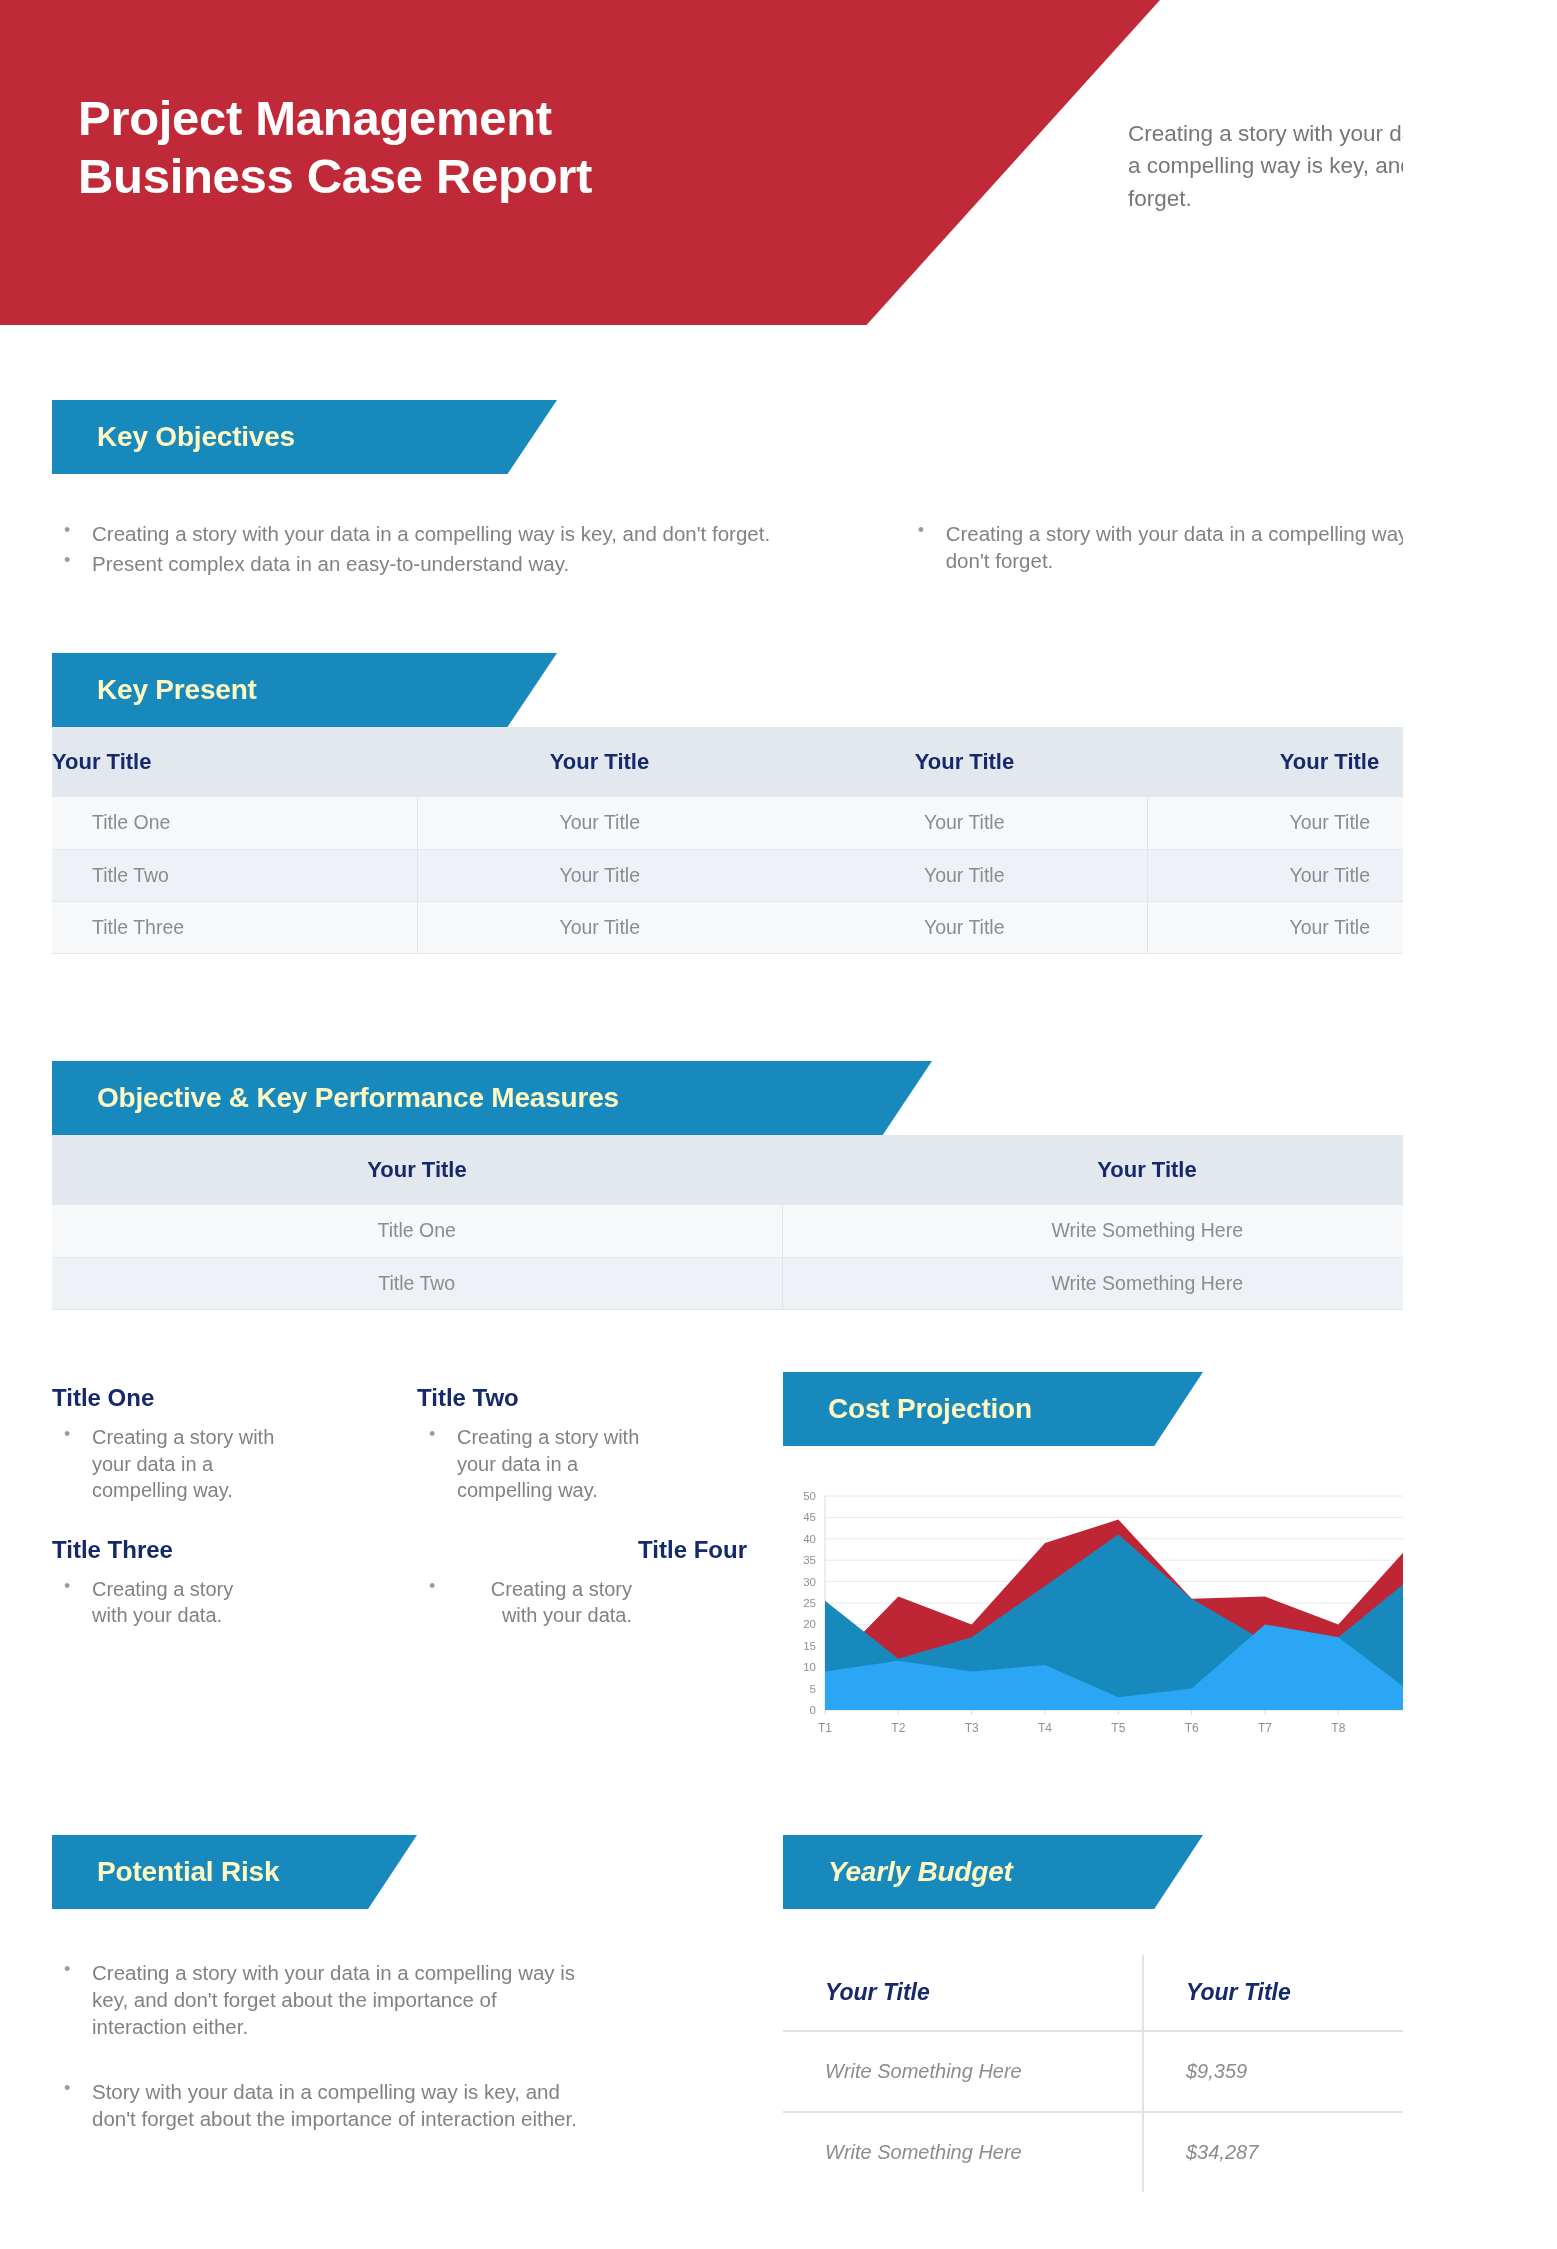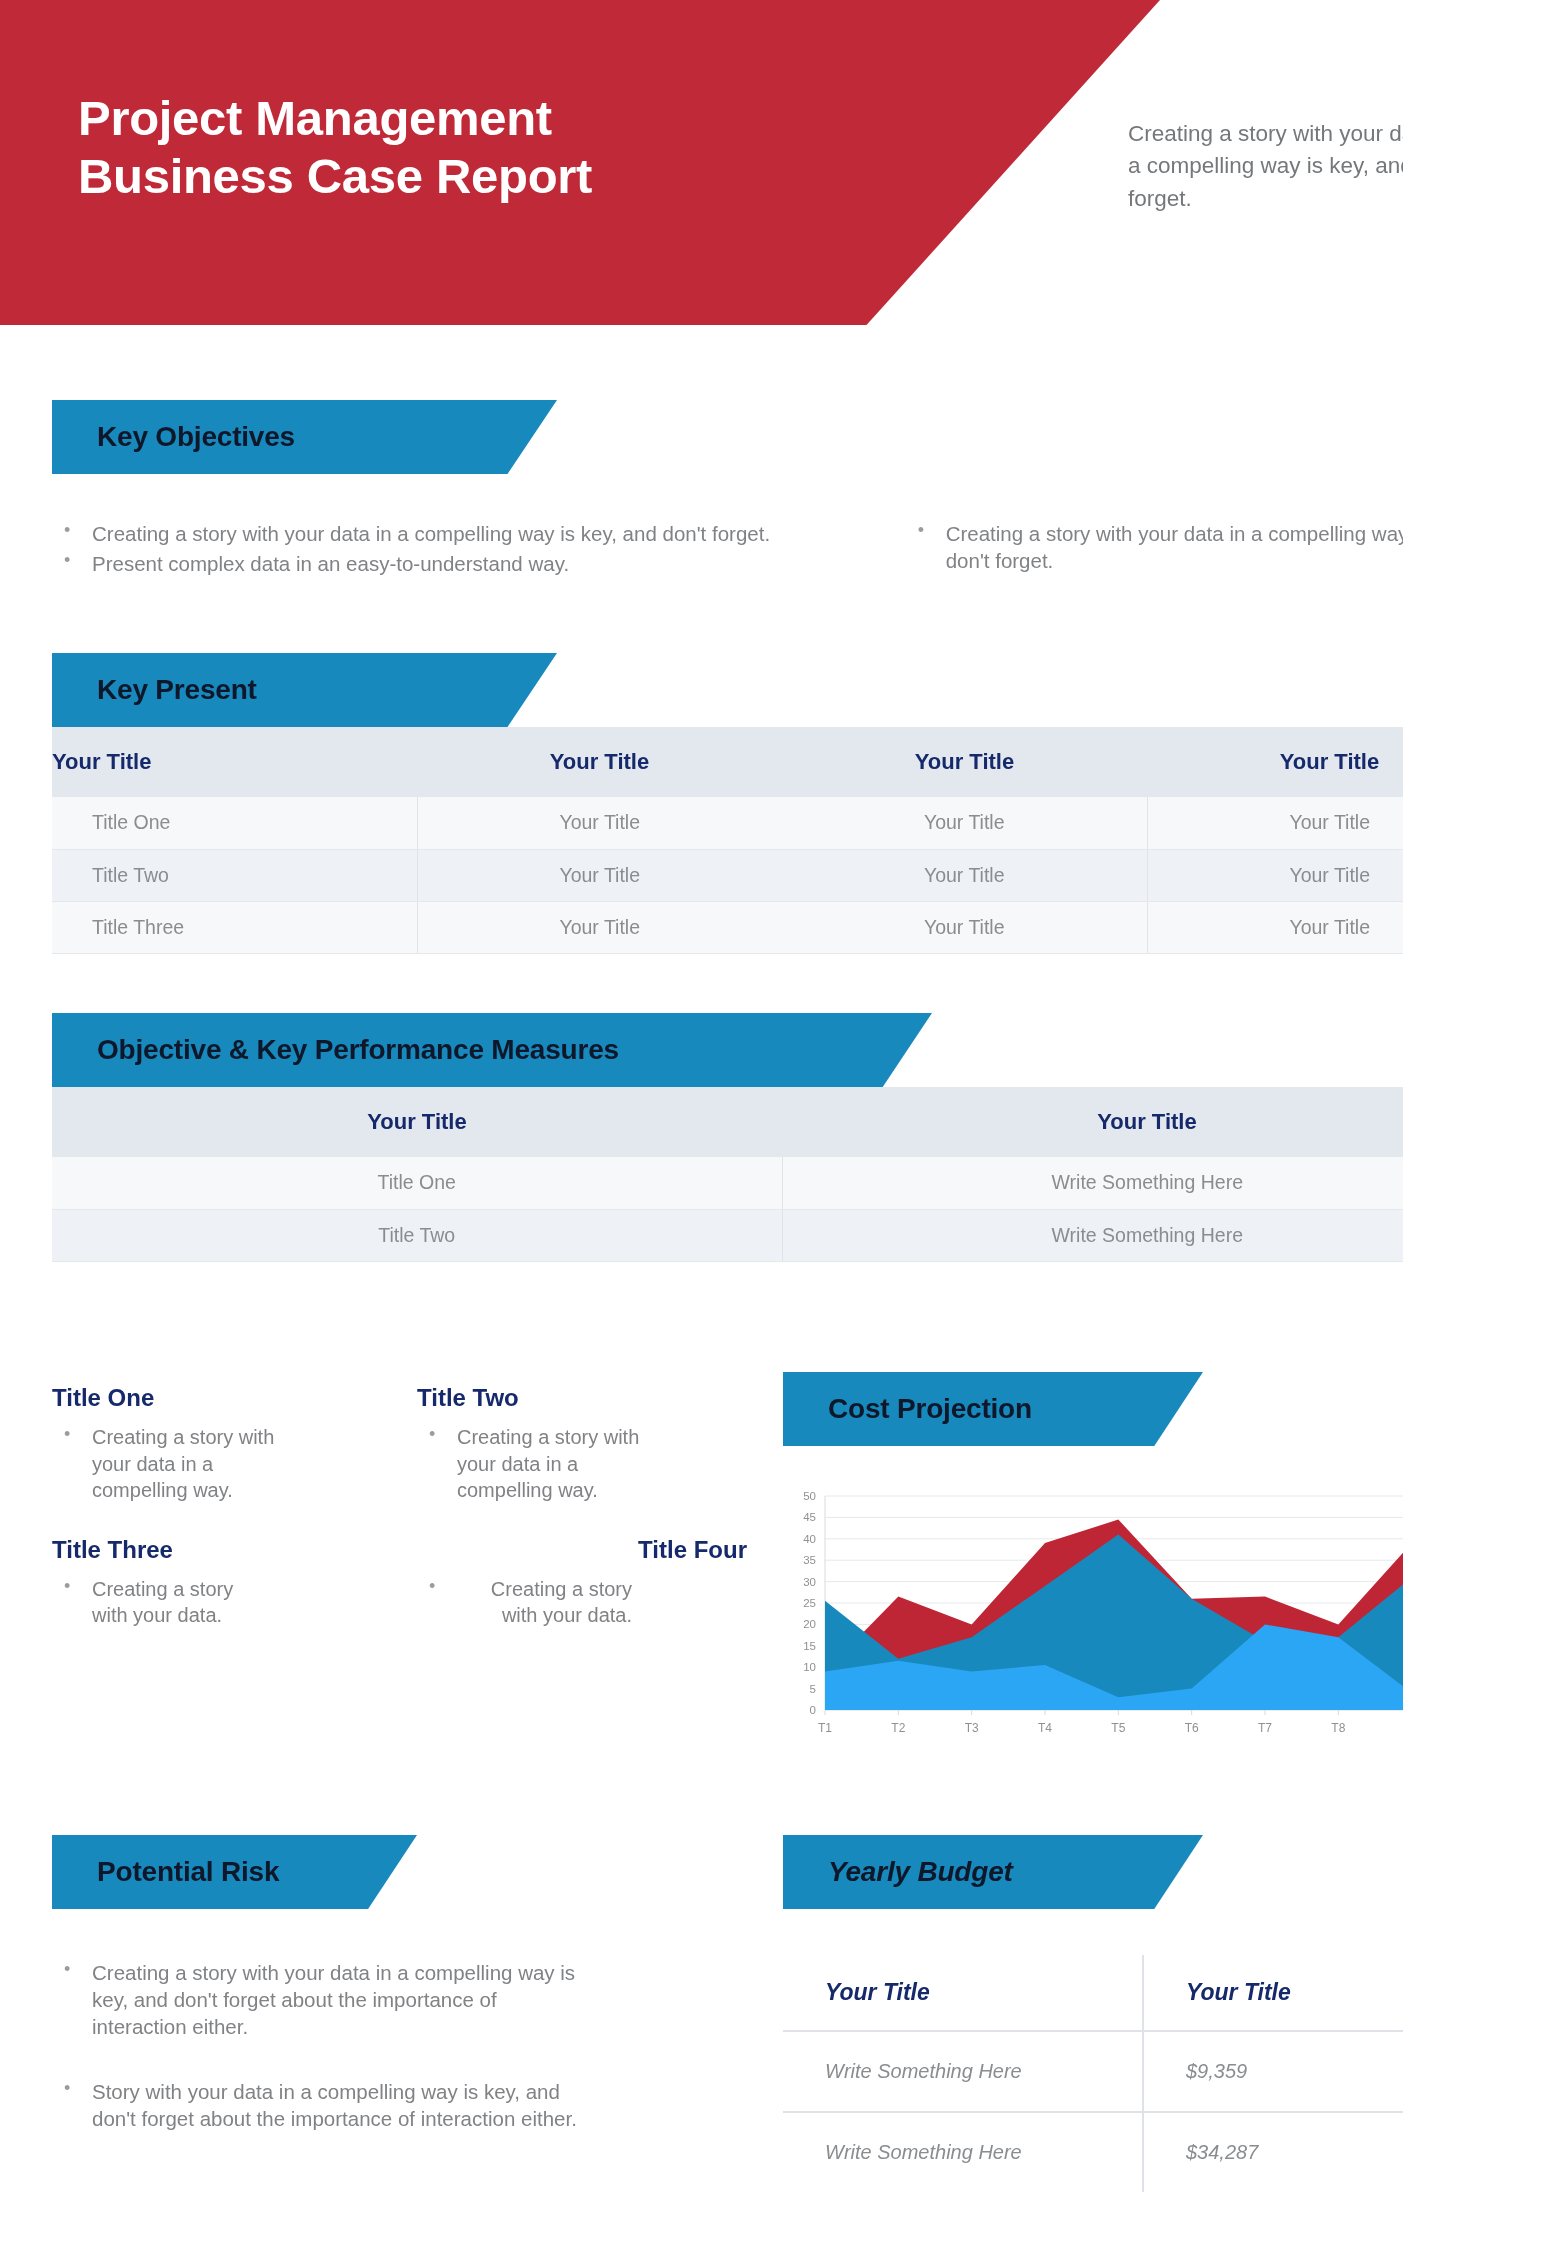--- a/index.html
+++ b/index.html
@@ -59,21 +59,21 @@
     background: #1789bd;
     display: flex;
     align-items: center;
   }
   .banner.w-small  { width: 505px; clip-path: polygon(0 0, 100% 0, 90.2% 100%, 0 100%); }
   .banner.w-mid    { width: 505px; clip-path: polygon(0 0, 100% 0, 90.2% 100%, 0 100%); }
   .banner.w-wide   { width: 880px; clip-path: polygon(0 0, 100% 0, 94.4% 100%, 0 100%); }
   .banner.w-half   { width: 365px; clip-path: polygon(0 0, 100% 0, 86.6% 100%, 0 100%); }
   .banner.w-half2  { width: 420px; clip-path: polygon(0 0, 100% 0, 88.4% 100%, 0 100%); }
   .banner-label {
-    color: #0f172a;
+    color: #fef9c3;
     font-size: 28px;
     font-weight: bold;
     padding-left: 45px;
     letter-spacing: -0.2px;
   }
 
   
   .block { position: absolute; }
 
   ul.bullets { list-style: none; }
@@ -211,21 +211,21 @@
         <tr class="odd">
           <td class="cell-left">Title Three</td>
           <td class="cell-center divcol">Your Title</td>
           <td class="cell-center">Your Title</td>
           <td class="cell-center divcol">Your Title</td>
         </tr>
       </tbody>
     </table>
   </div>
 
-  <div class="block" style="left:52px; top:1013px; width:1460px;">
+  <div class="block" style="left:52px; top:1061px; width:1460px;">
     <div class="banner w-wide">
       <span class="banner-label">Objective &amp; Key Performance Measures</span>
     </div>
     <table class="data">
       <thead>
         <tr>
           <th class="cell-center" style="width:730px;">Your Title</th>
           <th class="cell-center" style="width:730px;">Your Title</th>
         </tr>
       </thead>

